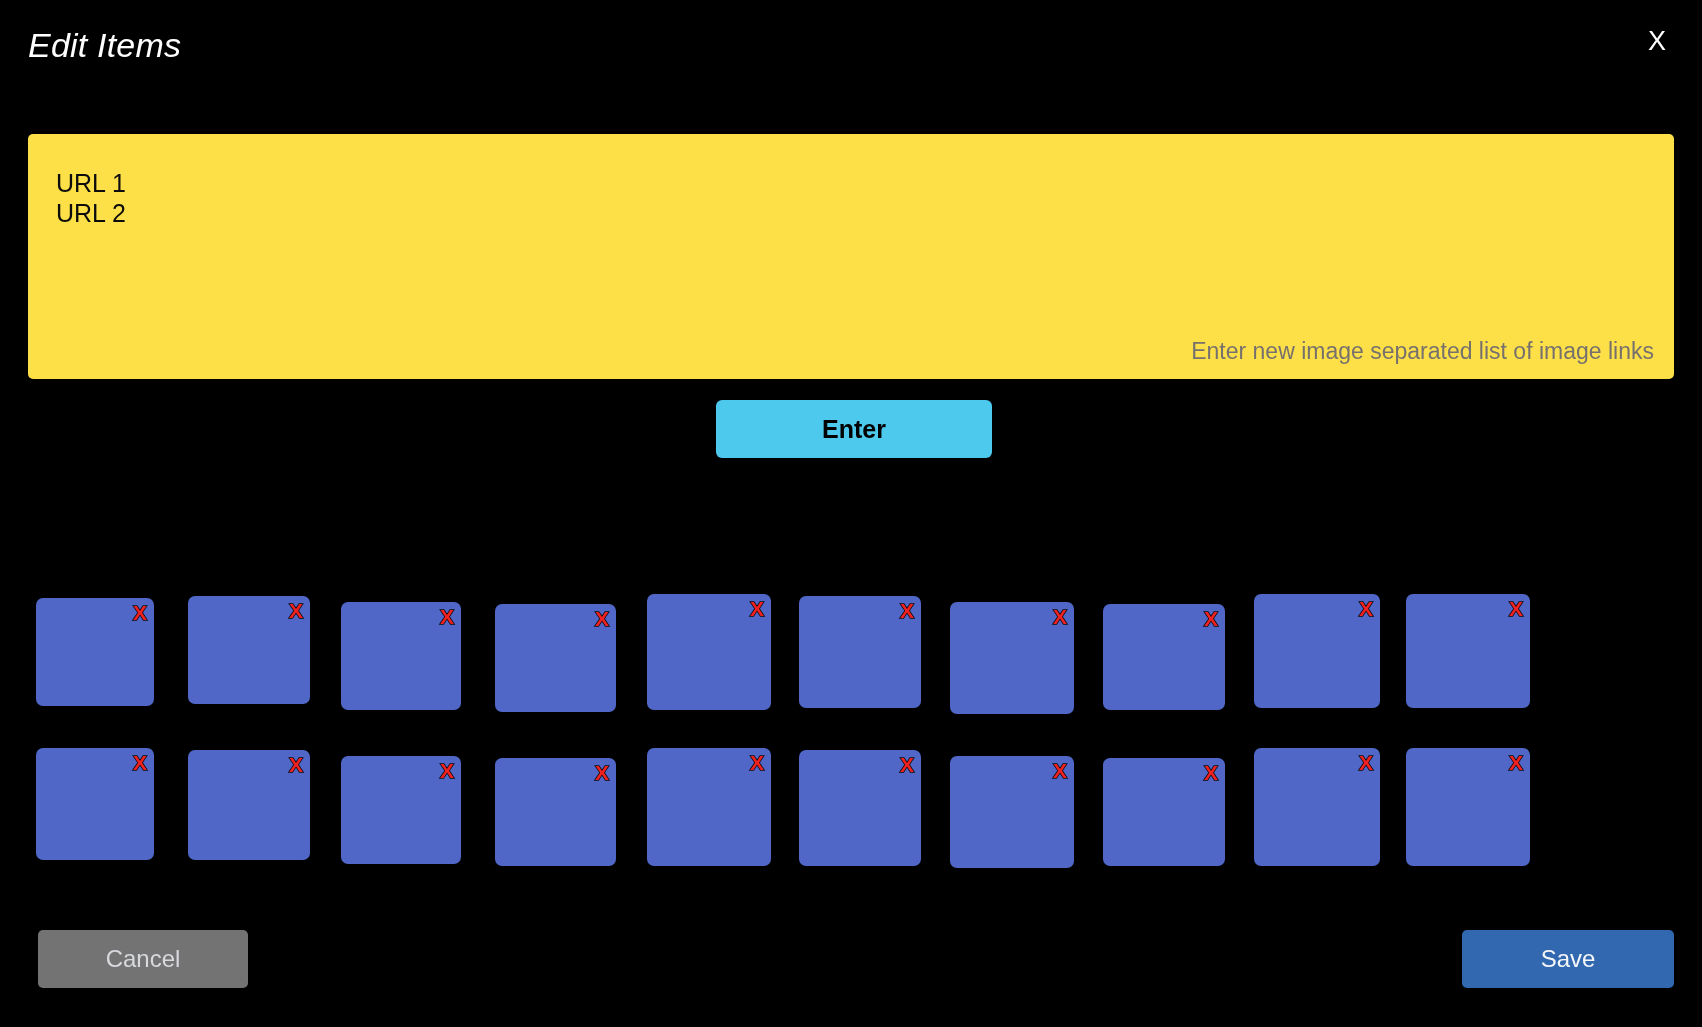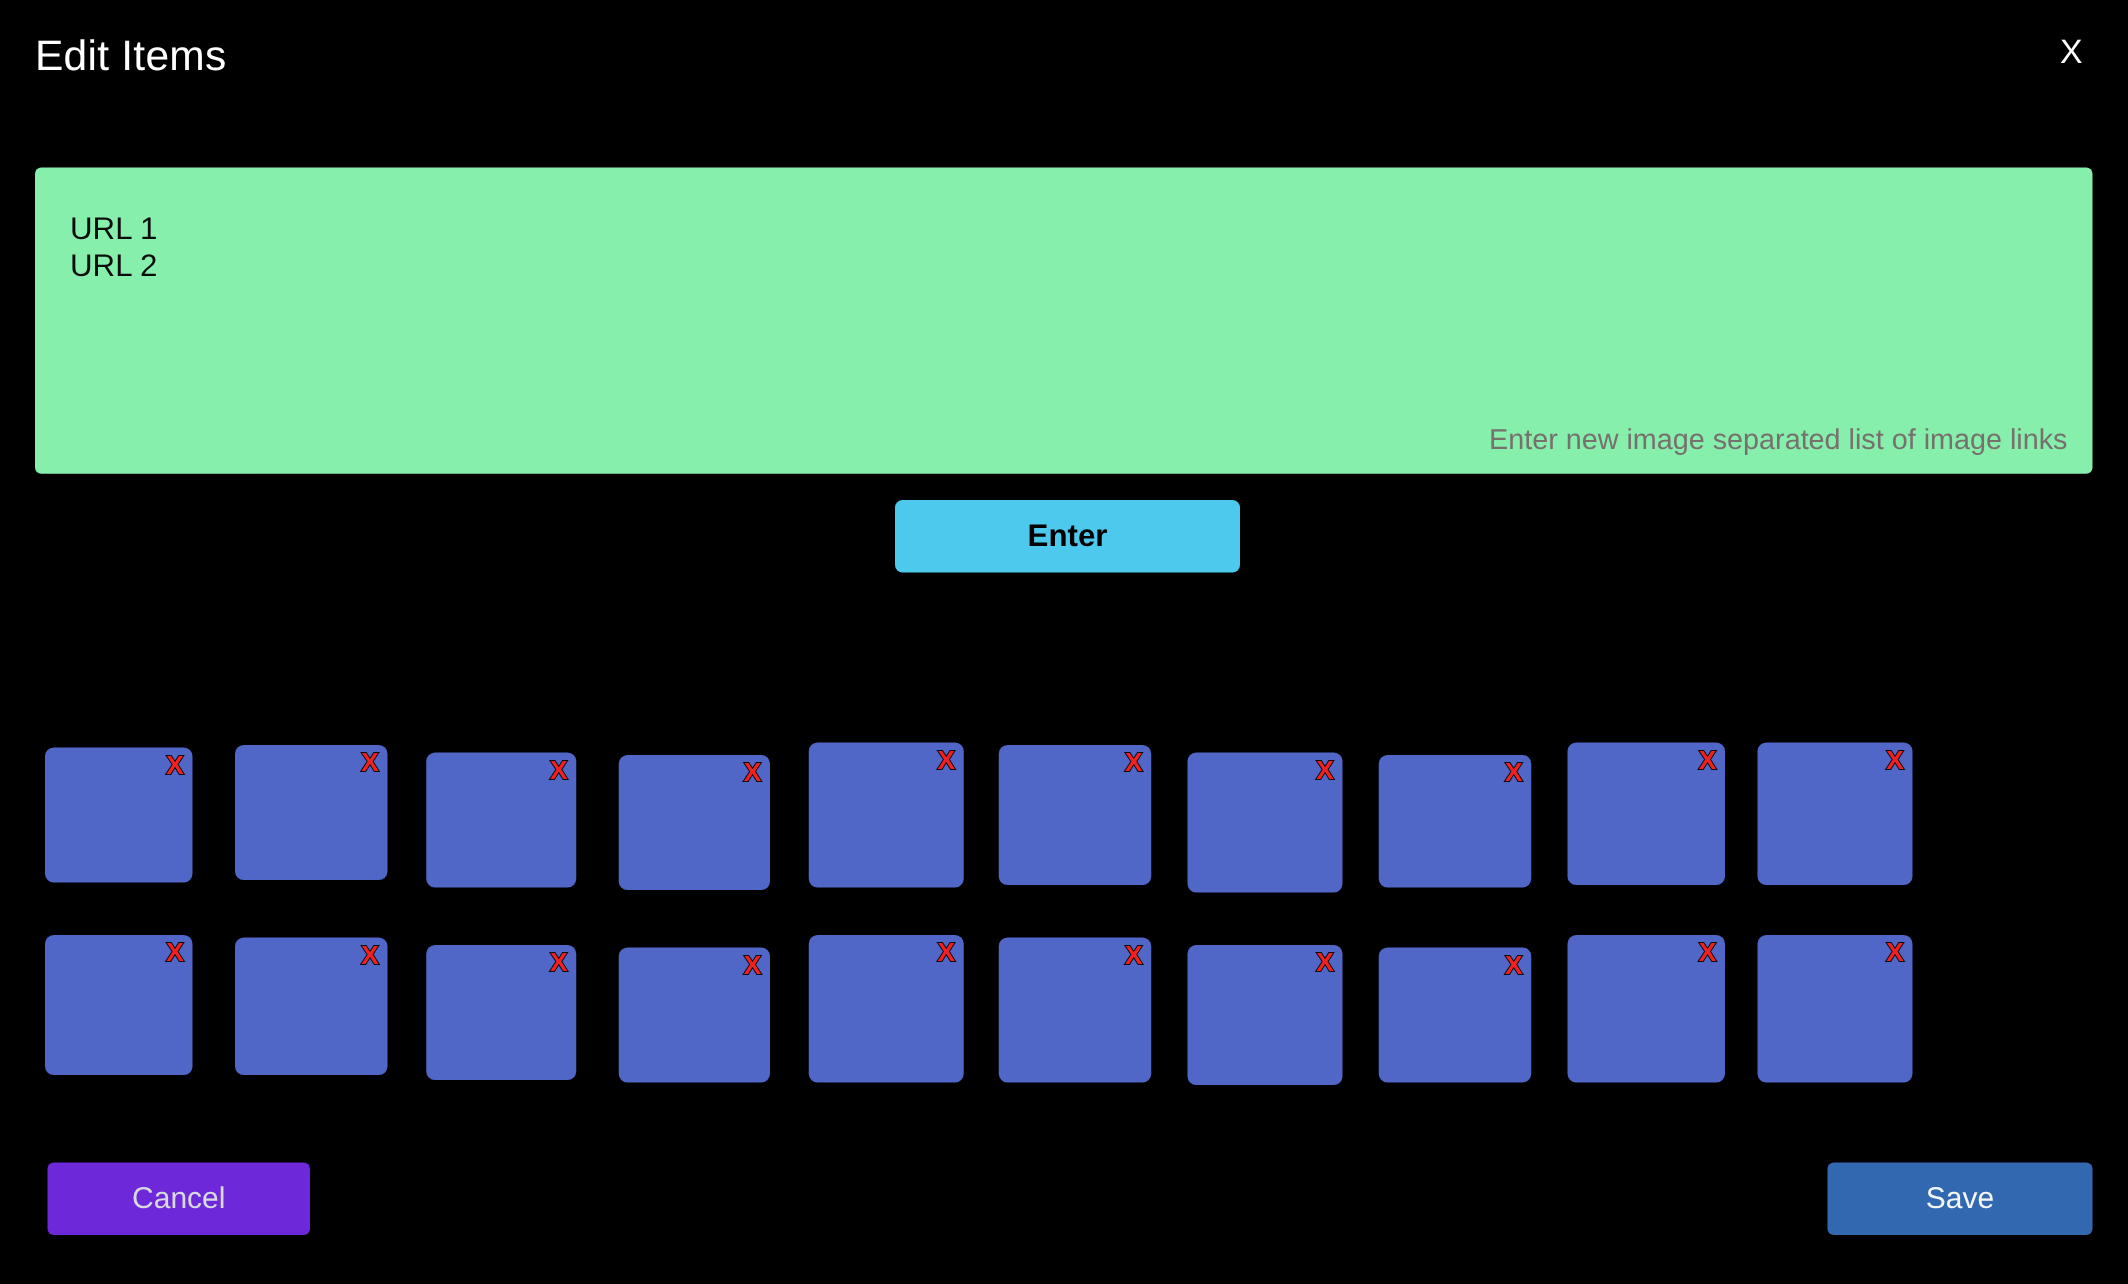--- a/index.html
+++ b/index.html
@@ -26,20 +26,21 @@
   }
   #page-title {
     position: absolute;
     left: 28px;
     top: 25px;
     font-size: 34px;
     font-weight: 400;
     color: #ffffff;
     letter-spacing: 0.2px;
     line-height: 40px;
+    font-style: italic;
   }
   #close-button {
     position: absolute;
     right: 28px;
     top: 22px;
     width: 34px;
     height: 38px;
     color: #ffffff;
     font-size: 27px;
     font-weight: 400;
@@ -49,21 +50,21 @@
     user-select: none;
   }
 
   
   #url-textarea-wrap {
     position: absolute;
     left: 28px;
     top: 134px;
     width: 1646px;
     height: 245px;
-    background: #86efac;
+    background: #fde047;
     border-radius: 5px;
     box-sizing: border-box;
   }
   #url-textarea {
     position: absolute;
     left: 0;
     top: 0;
     width: 100%;
     height: 100%;
     box-sizing: border-box;
@@ -141,21 +142,21 @@
     paint-order: stroke fill;
   }
 
   
   #cancel-button {
     position: absolute;
     left: 38px;
     top: 930px;
     width: 210px;
     height: 58px;
-    background: #6d28d9;
+    background: #737373;
     border: 0;
     border-radius: 5px;
     color: #d7d9dd;
     font-family: "Liberation Sans", sans-serif;
     font-size: 24px;
     cursor: pointer;
     padding: 0;
   }
   #save-button {
     position: absolute;

